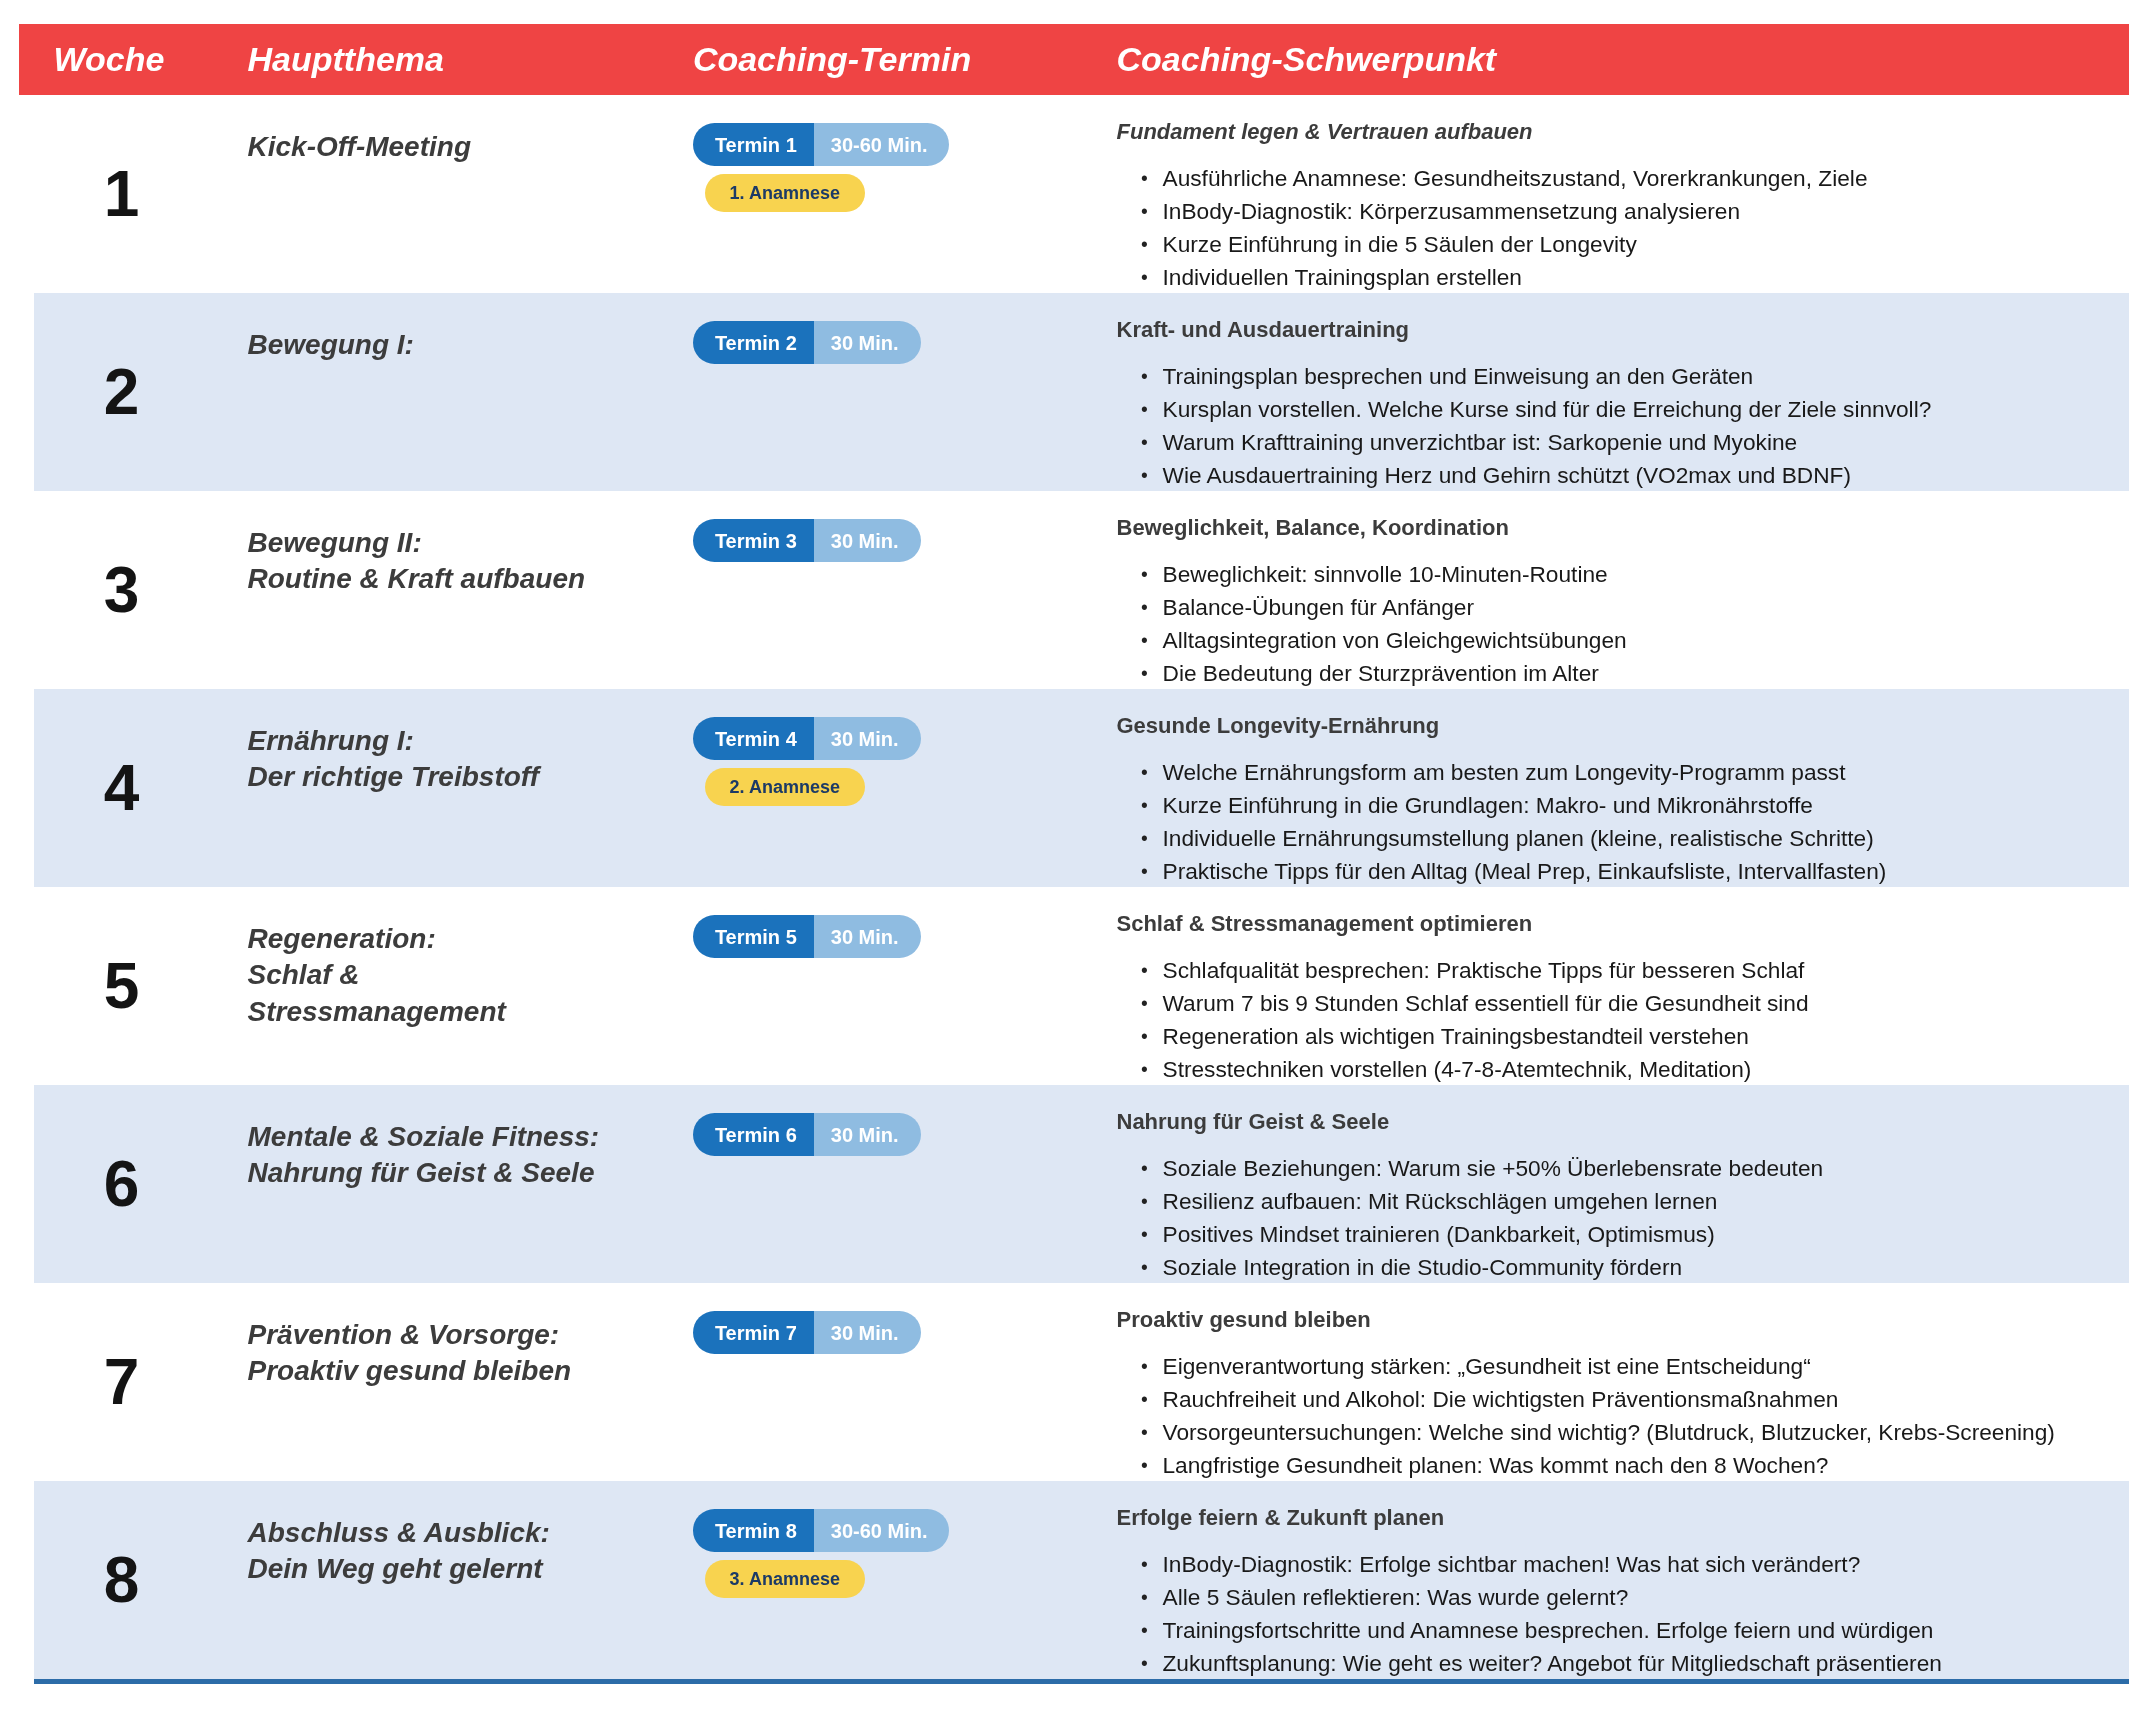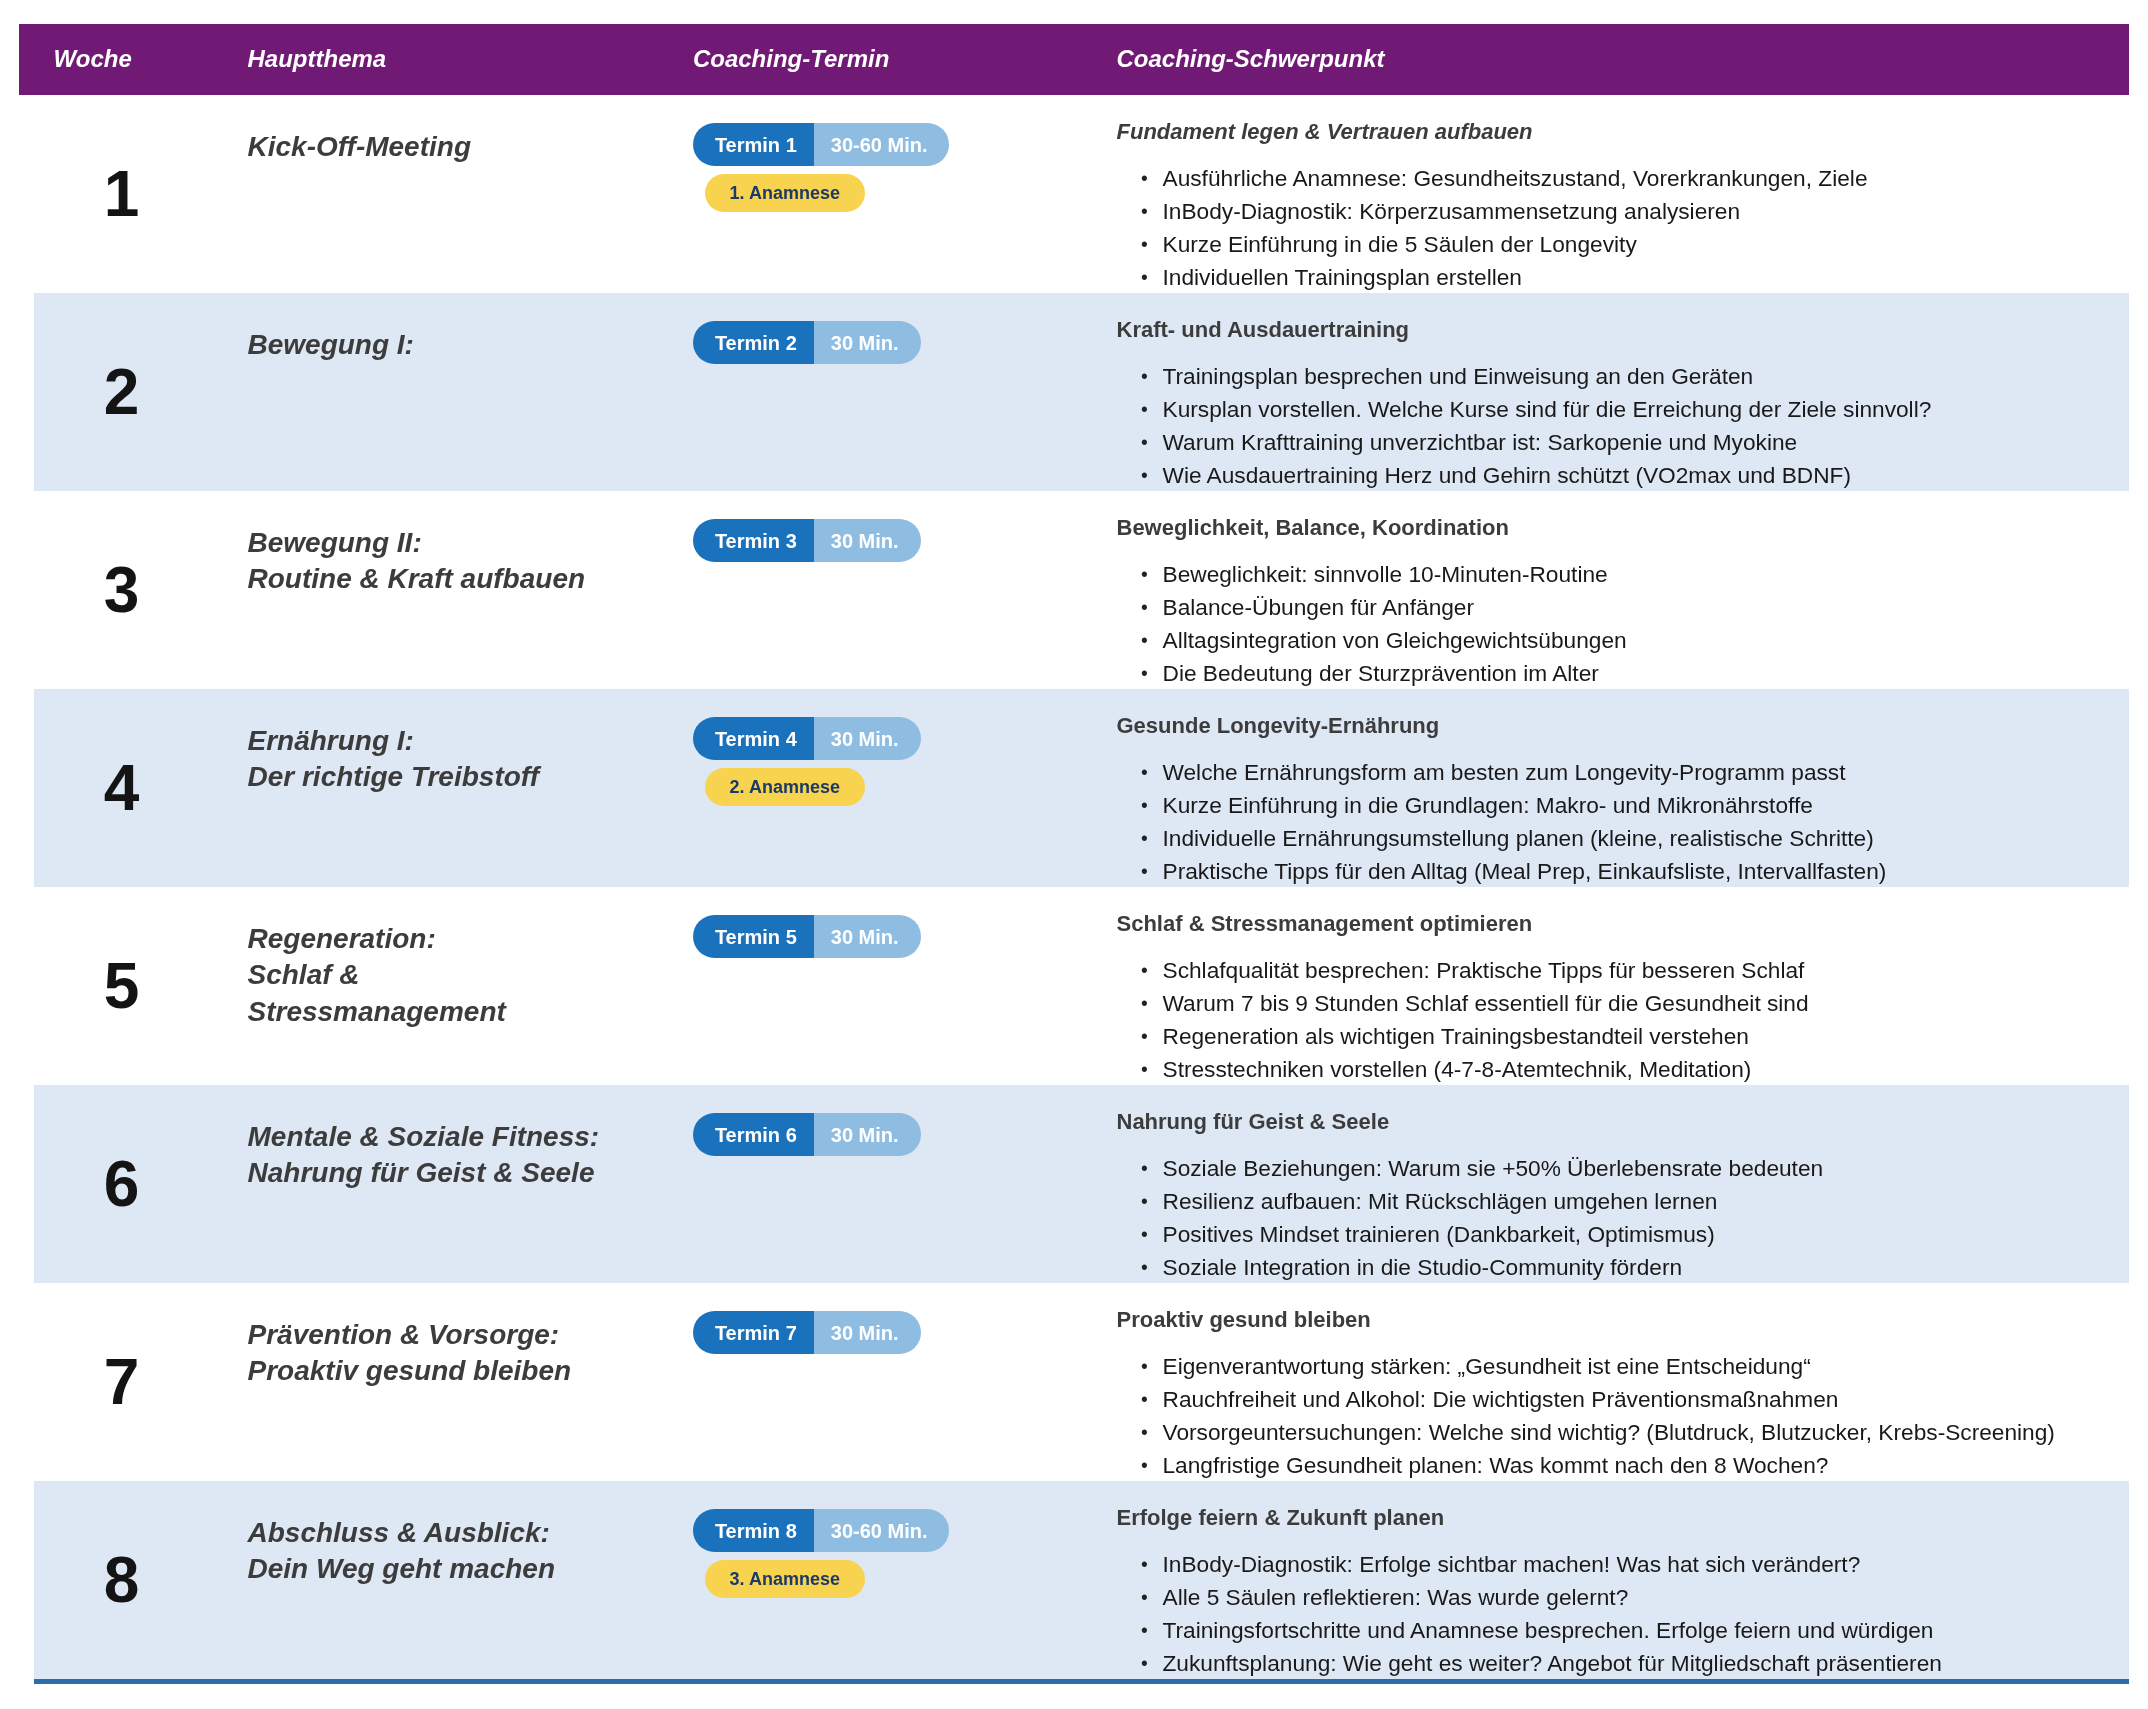--- a/index.html
+++ b/index.html
@@ -9,25 +9,25 @@
     font-family:"Liberation Sans", sans-serif;
     position:relative;
     overflow:hidden;
   }
   .table-wrap{
     position:absolute;left:18.5px;top:23.5px;width:2110px;
   }
   
   .header-row{
     display:flex;align-items:center;
-    background:#701a75;
+    background:#ef4444;
     height:71px;
     color:#ffffff;
     font-weight:700;font-style:italic;
-    font-size:24px;
+    font-size:34px;
   }
   .hc-week{width:191px;padding-left:35px;box-sizing:border-box;}
   .hc-topic{width:470px;padding-left:38px;box-sizing:border-box;}
   .hc-termin{width:420px;padding-left:13.4px;box-sizing:border-box;}
   .hc-focus{flex:1;padding-left:17px;box-sizing:border-box;}
   
   .rows{margin-left:15px;}
   .row{
     display:flex;
     height:198px;
@@ -277,21 +277,21 @@
             <li>Vorsorgeuntersuchungen: Welche sind wichtig? (Blutdruck, Blutzucker, Krebs-Screening)</li>
             <li>Langfristige Gesundheit planen: Was kommt nach den 8 Wochen?</li>
           </ul>
     </div>
   </div>
 
   <div class="row alt">
     <div class="week-cell">8</div>
     <div class="topic-cell">
           <div>Abschluss &amp; Ausblick:</div>
-          <div>Dein Weg geht machen</div>
+          <div>Dein Weg geht gelernt</div>
         </div>
     <div class="termin-cell">
       <span class="pill">
         <span class="pill-left">Termin 8</span>
         <span class="pill-right">30-60 Min.</span>
       </span>
       <br>
       <span class="badge">3. Anamnese</span>
     </div>
     <div class="focus-cell">

